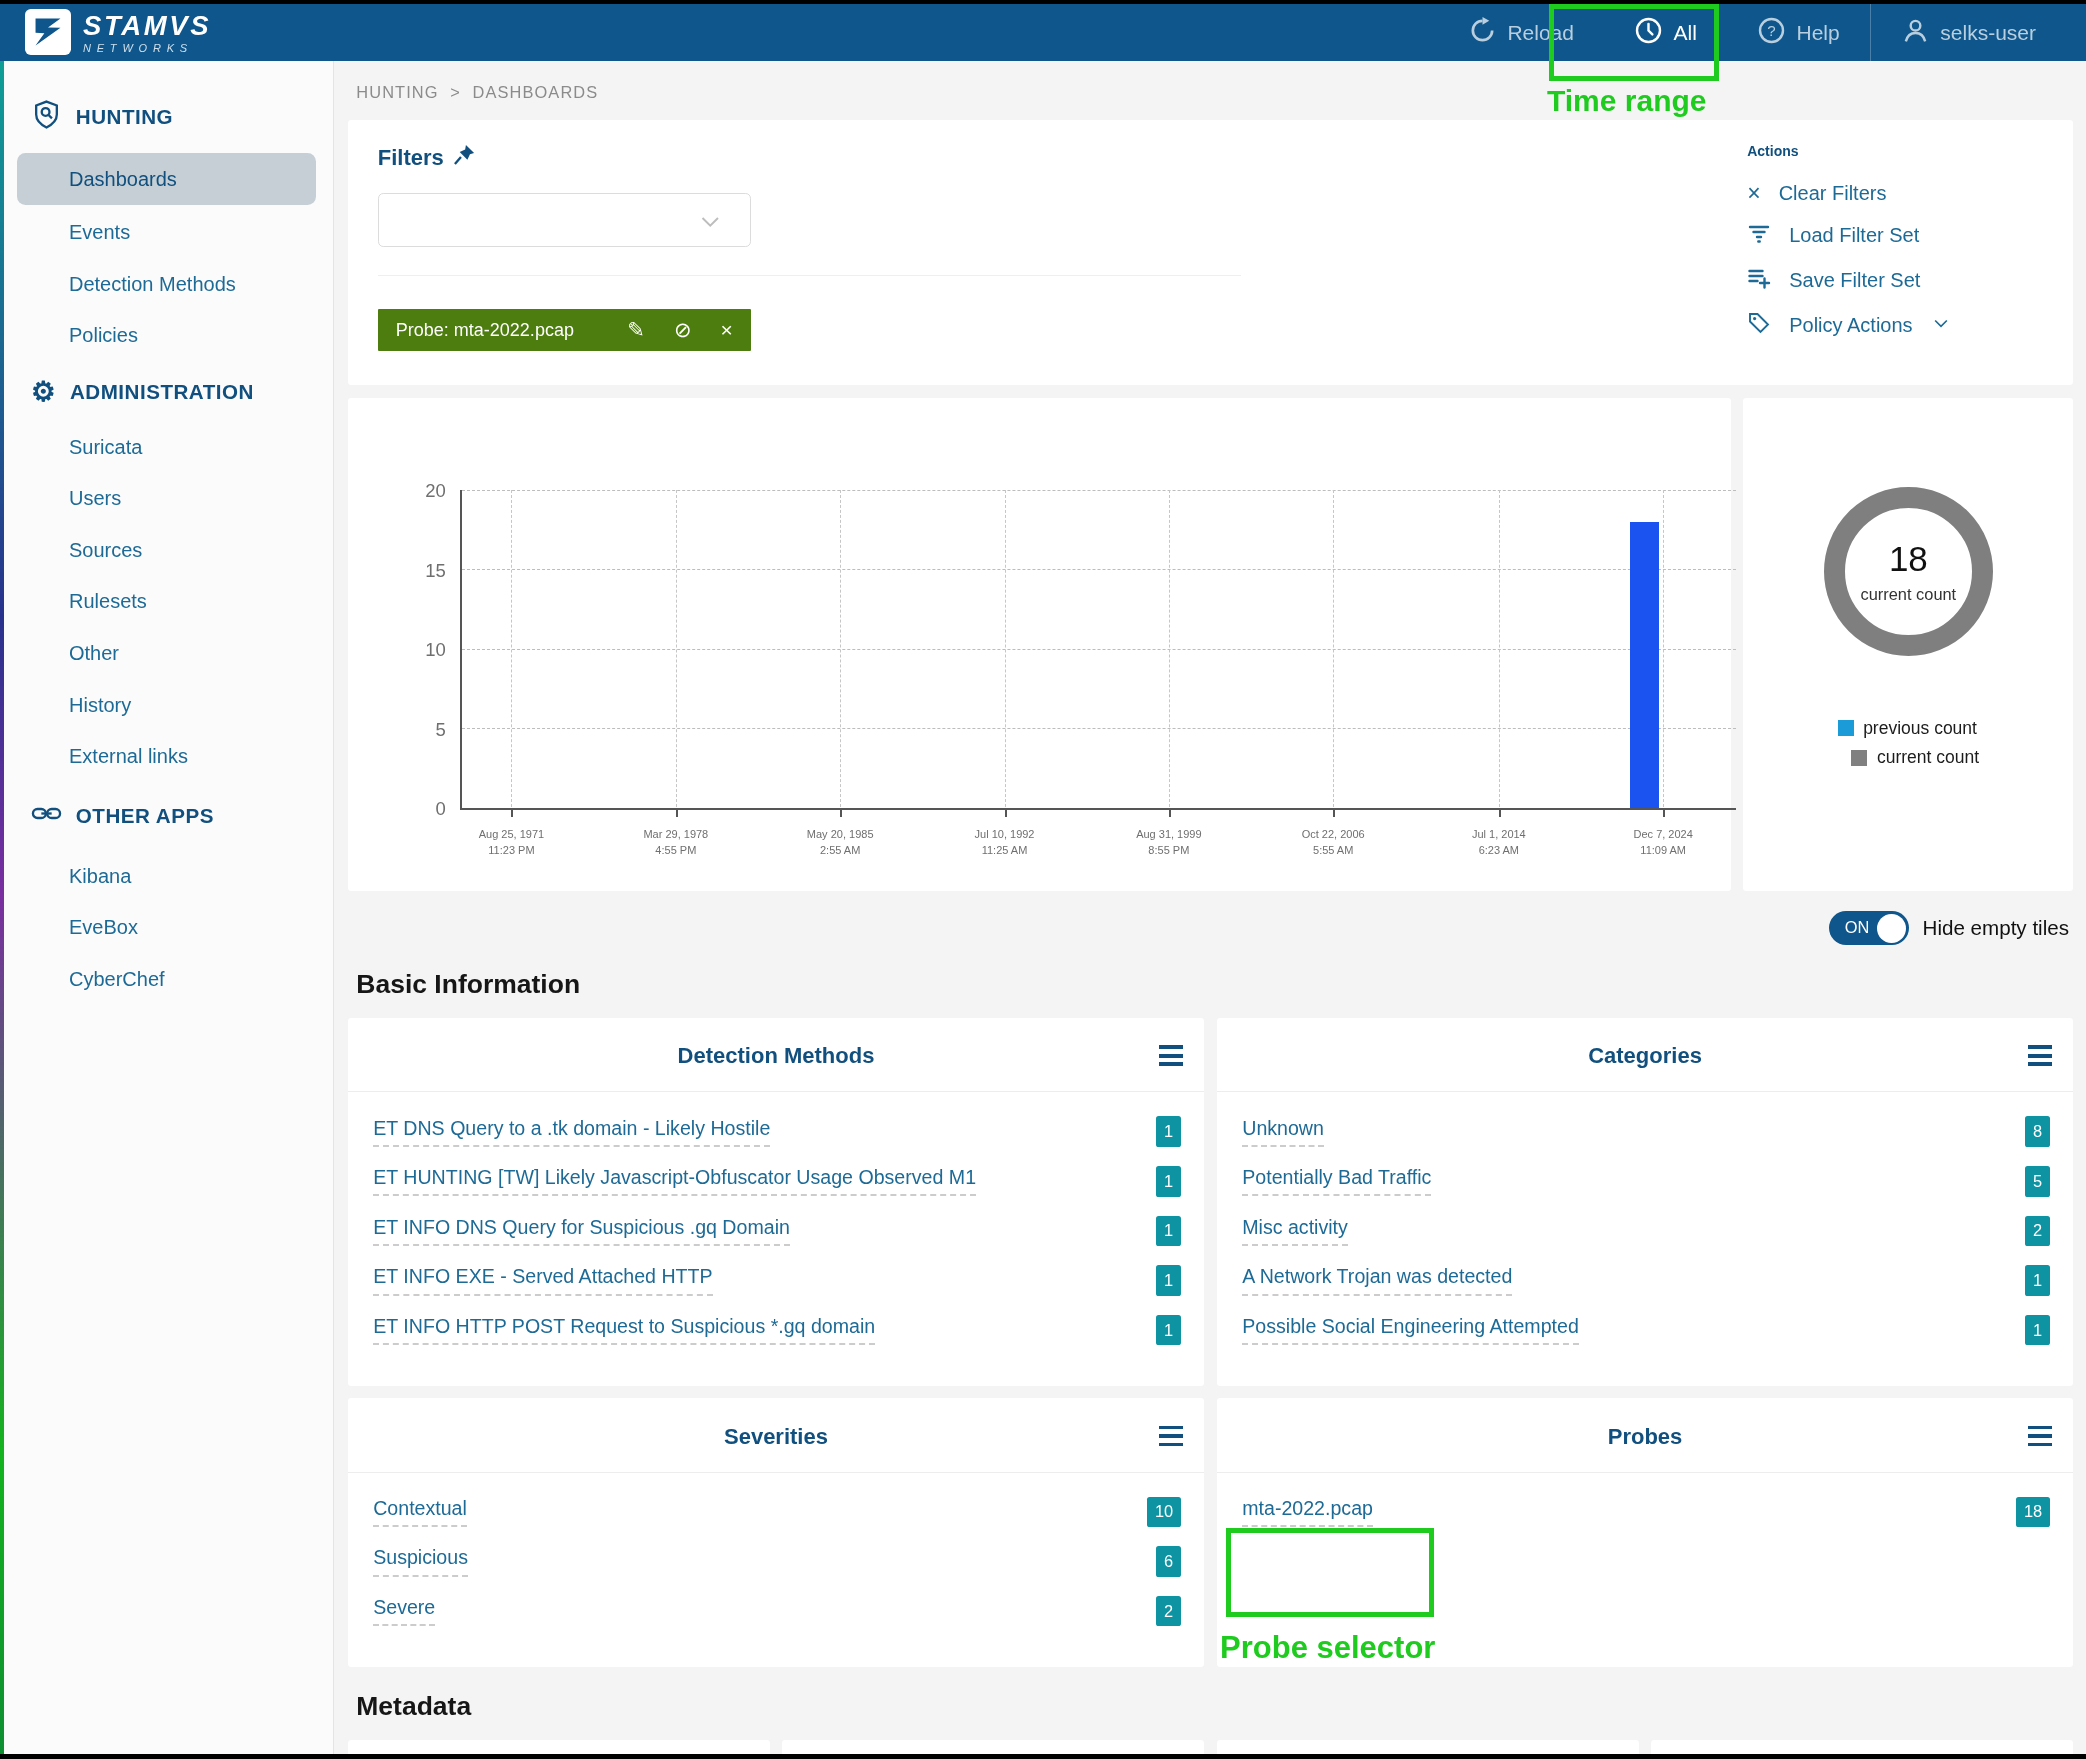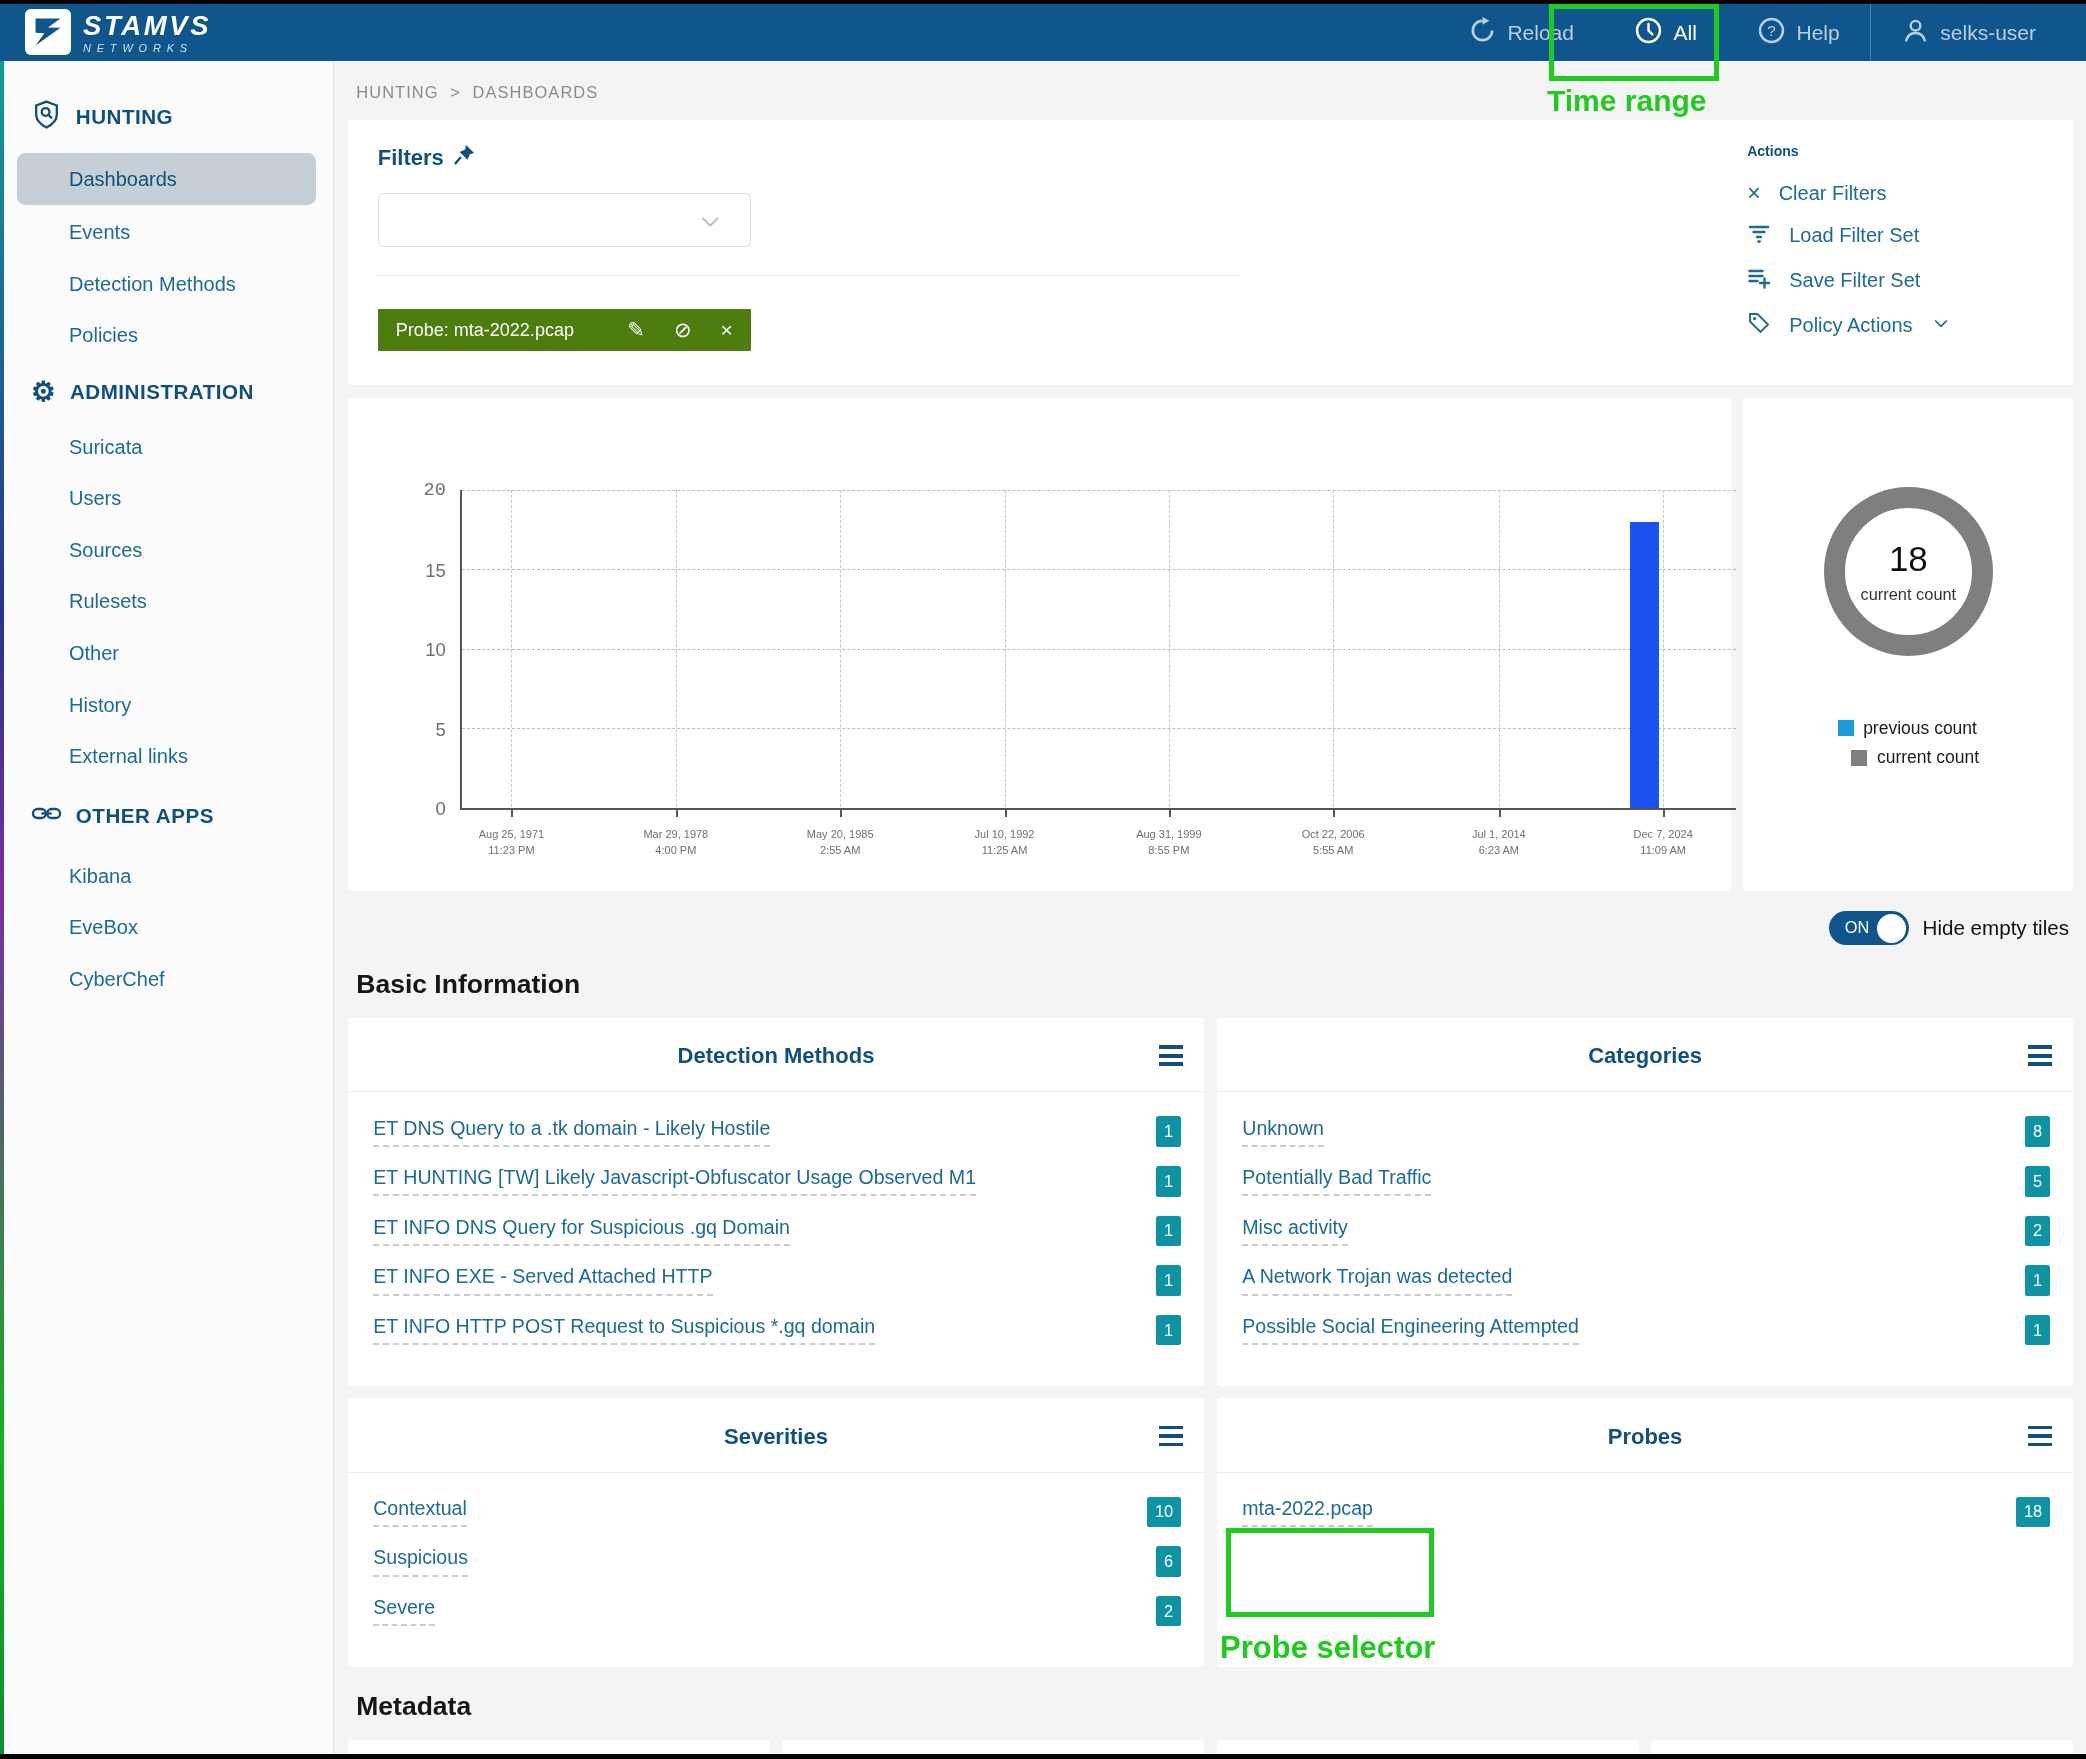--- a/index.html
+++ b/index.html
@@ -306,28 +306,28 @@
             <div class="vgrid" style="left:94.3%;"></div>
           <div class="xtick" style="left:3.9%;"></div>
             <div class="xtick" style="left:16.8%;"></div>
           <div class="xtick" style="left:29.7%;"></div>
             <div class="xtick" style="left:42.6%;"></div>
           <div class="xtick" style="left:55.5%;"></div>
             <div class="xtick" style="left:68.4%;"></div>
           <div class="xtick" style="left:81.4%;"></div>
             <div class="xtick" style="left:94.3%;"></div>
 
-          <div class="ylab" style="top:-9.5px;font-family:Liberation Mono, monospace;">20</div>
+          <div class="ylab" style="top:-9.5px;">20</div>
           <div class="ylab" style="top:calc(25% - 9.5px);">15</div>
           <div class="ylab" style="top:calc(50% - 9.5px);">10</div>
           <div class="ylab" style="top:calc(75% - 9.5px);">5</div>
           <div class="ylab" style="top:calc(100% - 9.5px);">0</div>
 
           <div class="xlab" style="left:3.9%;"><span>Aug 25, 1971</span><br><span>11:23 PM</span></div>
-          <div class="xlab" style="left:16.8%;"><span>Mar 29, 1978</span><br><span>4:00 PM</span></div>
+          <div class="xlab" style="left:16.8%;"><span>Mar 29, 1978</span><br><span>4:55 PM</span></div>
           <div class="xlab" style="left:29.7%;"><span>May 20, 1985</span><br><span>2:55 AM</span></div>
           <div class="xlab" style="left:42.6%;"><span>Jul 10, 1992</span><br><span>11:25 AM</span></div>
           <div class="xlab" style="left:55.5%;"><span>Aug 31, 1999</span><br><span>8:55 PM</span></div>
           <div class="xlab" style="left:68.4%;"><span>Oct 22, 2006</span><br><span>5:55 AM</span></div>
           <div class="xlab" style="left:81.4%;"><span>Jul 1, 2014</span><br><span>6:23 AM</span></div>
           <div class="xlab" style="left:94.3%;"><span>Dec 7, 2024</span><br><span>11:09 AM</span></div>
 
           <div class="bar" style="left: calc(94% - 29px); height: 90%; background: rgb(26, 83, 240);"></div>
         </div>
       </div>

